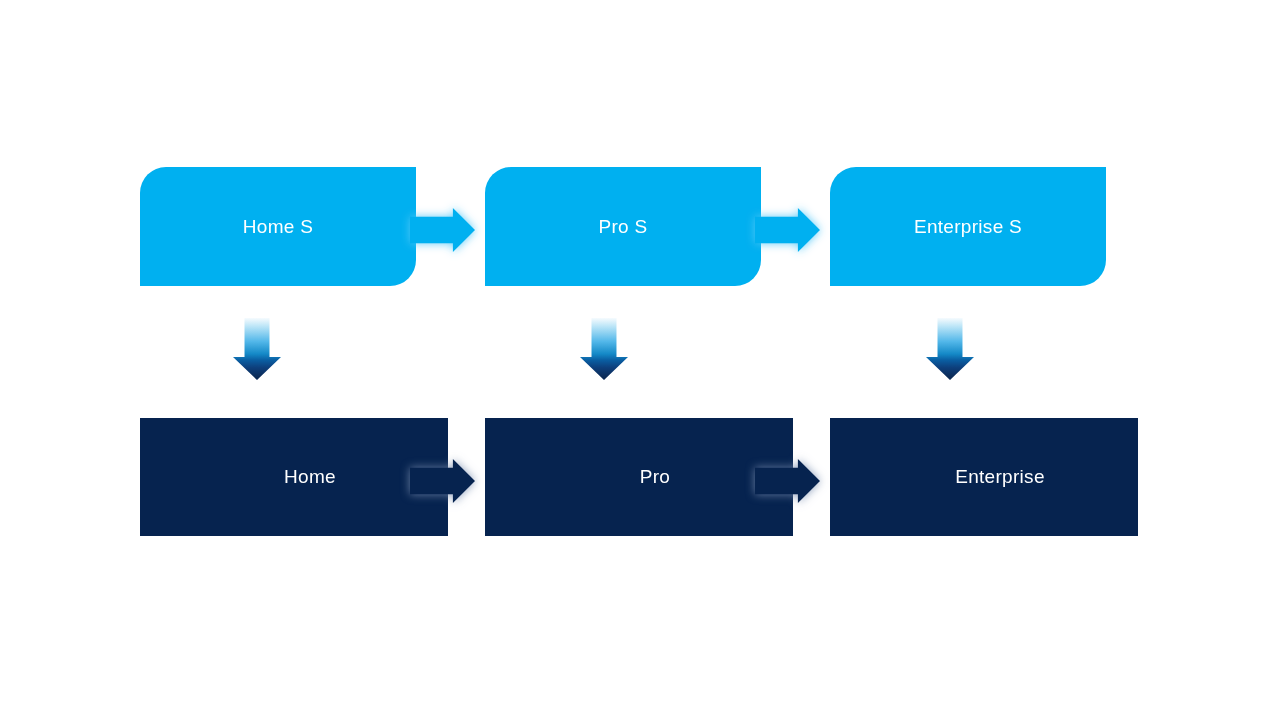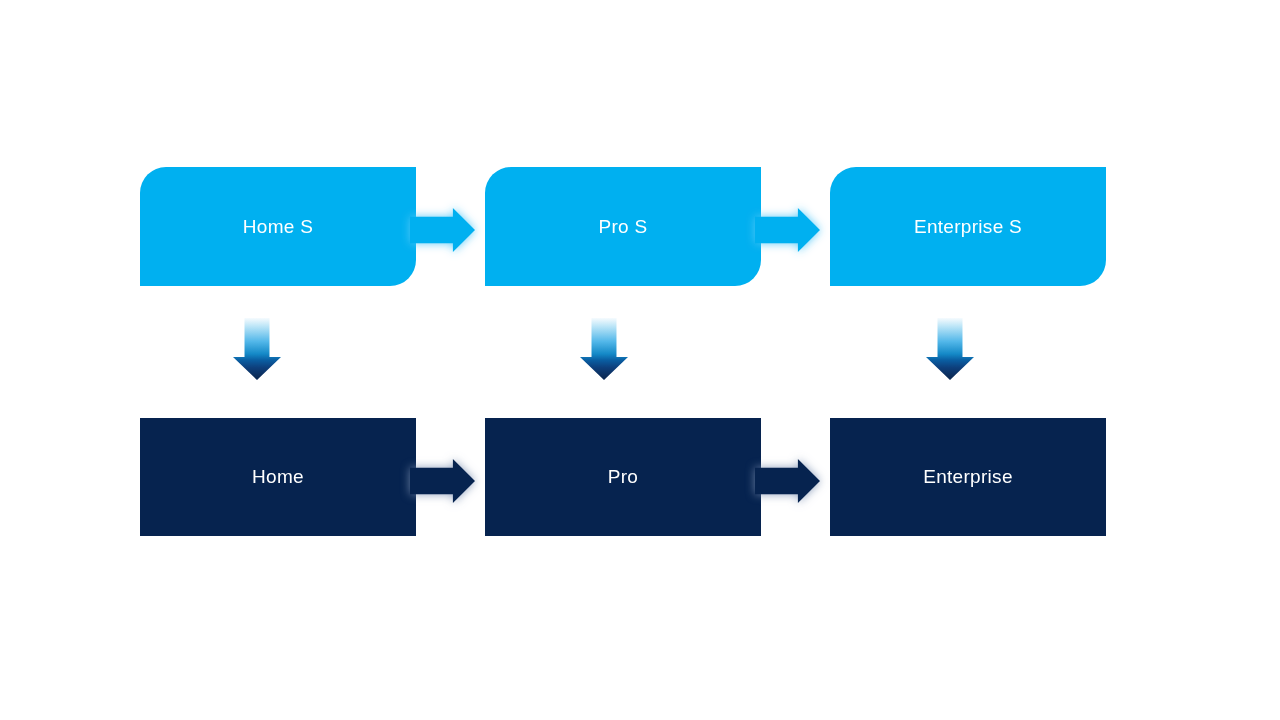--- a/index.html
+++ b/index.html
@@ -30,20 +30,21 @@
   .node.top {
     top: 167px;
     background: #00B0F0;
     border-radius: 26px 0 26px 0;
   }
   .node.bottom {
     top: 418px;
     height: 118px;
     background: #06234F;
     border-radius: 0;
+    padding-left: 32px;
   }
   
   .arrow-right {
     position: absolute;
     width: 65px;
     height: 44px;
     clip-path: polygon(0% 20%, 66% 20%, 66% 0%, 100% 50%, 66% 100%, 66% 80%, 0% 80%);
   }
   .arrow-right.light {
     top: 208px;

